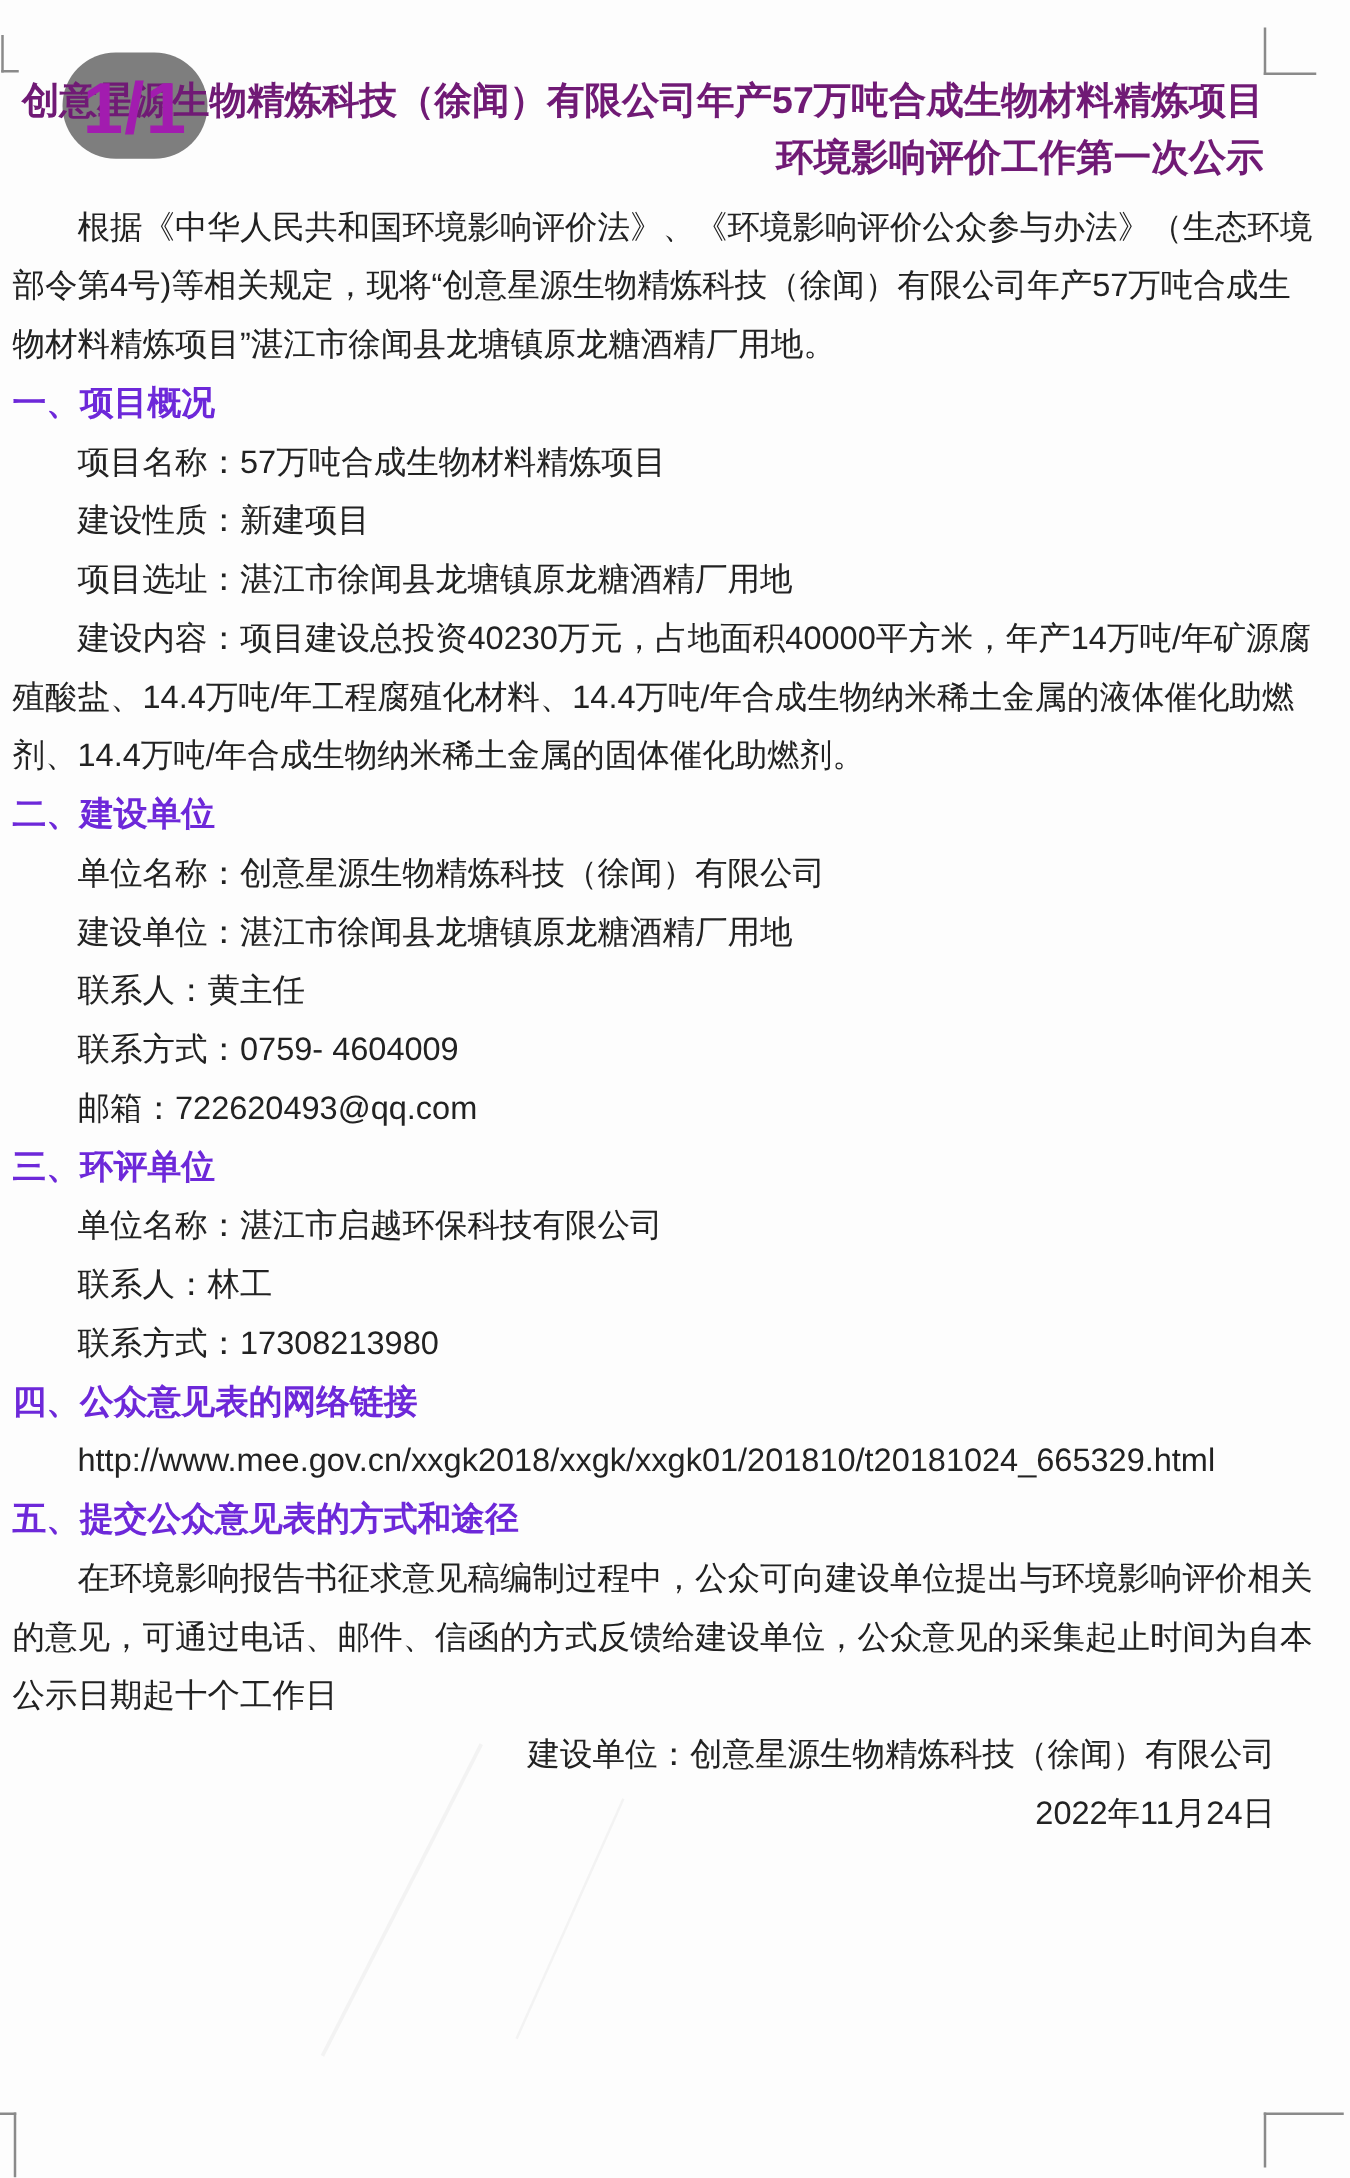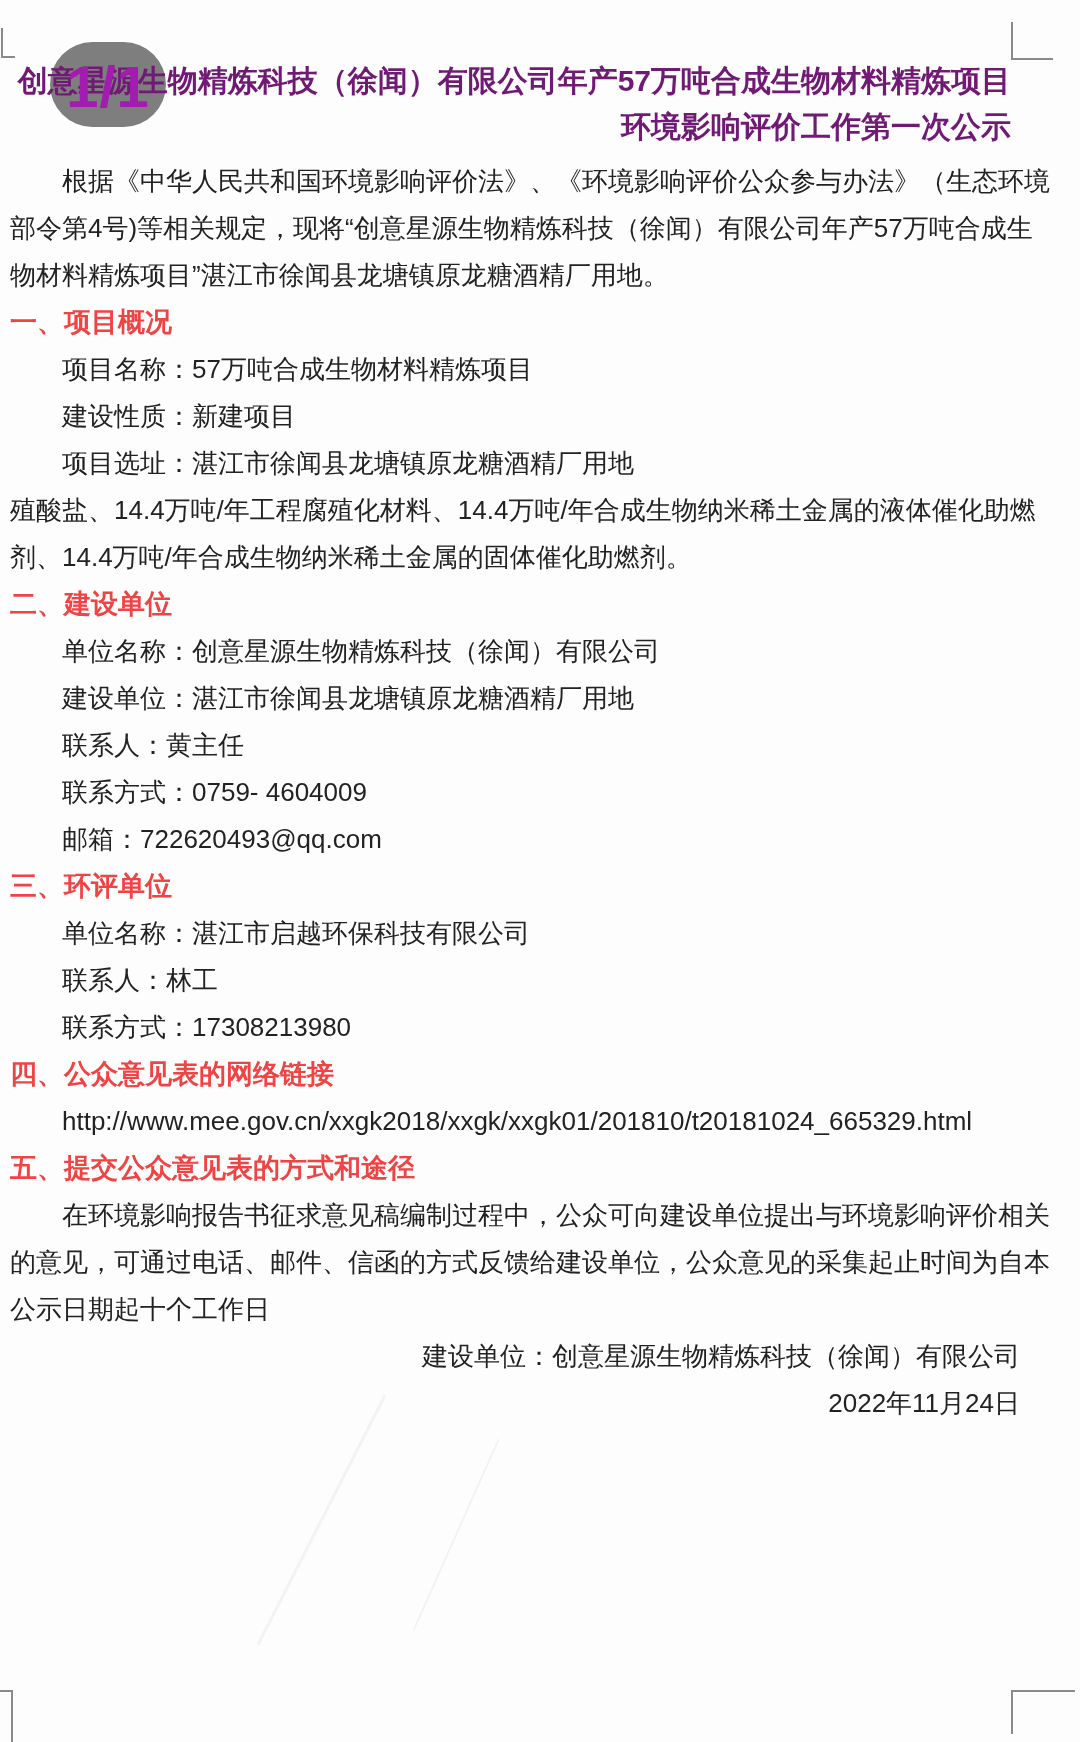--- a/index.html
+++ b/index.html
@@ -52,21 +52,21 @@
     z-index: 2;
   }
 
   .content {
     position: absolute; left: 10px; top: 158px; width: 1010px;
     font-size: 26px; color: #222222;
     z-index: 2;
   }
   .line { height: 47px; line-height: 47px; white-space: nowrap; }
   .line.indent { padding-left: 52px; }
-  .line.heading { font-weight: 700; font-size: 27px; color: #ef4444; }
+  .line.heading { font-weight: 700; font-size: 27px; color: #6d28d9; }
 
   .signature { text-align: right; }
 </style>
 </head>
 <body>
 
 <div class="page">
 
   <div class="streak s1"></div>
   <div class="streak s2"></div>
@@ -87,20 +87,21 @@
 
   <div class="content">
 
     <div class="line indent">根据《中华人民共和国环境影响评价法》、《环境影响评价公众参与办法》（生态环境</div>
       <div class="line">部令第4号)等相关规定，现将“创意星源生物精炼科技（徐闻）有限公司年产57万吨合成生</div>
       <div class="line">物材料精炼项目”湛江市徐闻县龙塘镇原龙糖酒精厂用地。</div>
       <div class="line heading">一、项目概况</div>
       <div class="line indent">项目名称：57万吨合成生物材料精炼项目</div>
       <div class="line indent">建设性质：新建项目</div>
       <div class="line indent">项目选址：湛江市徐闻县龙塘镇原龙糖酒精厂用地</div>
+      <div class="line indent">建设内容：项目建设总投资40230万元，占地面积40000平方米，年产14万吨/年矿源腐</div>
       <div class="line">殖酸盐、14.4万吨/年工程腐殖化材料、14.4万吨/年合成生物纳米稀土金属的液体催化助燃</div>
       <div class="line">剂、14.4万吨/年合成生物纳米稀土金属的固体催化助燃剂。</div>
       <div class="line heading">二、建设单位</div>
       <div class="line indent">单位名称：创意星源生物精炼科技（徐闻）有限公司</div>
       <div class="line indent">建设单位：湛江市徐闻县龙塘镇原龙糖酒精厂用地</div>
       <div class="line indent">联系人：黄主任</div>
       <div class="line indent">联系方式：0759- 4604009</div>
       <div class="line indent">邮箱：722620493@qq.com</div>
       <div class="line heading">三、环评单位</div>
       <div class="line indent">单位名称：湛江市启越环保科技有限公司</div>

